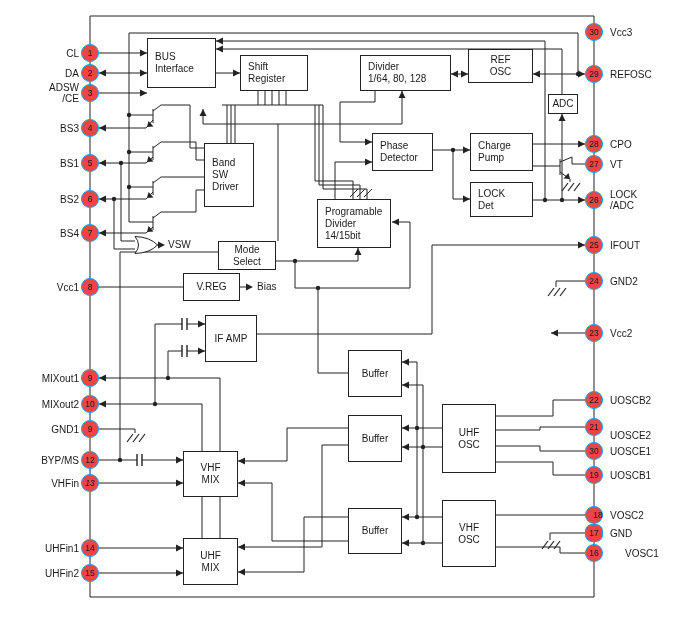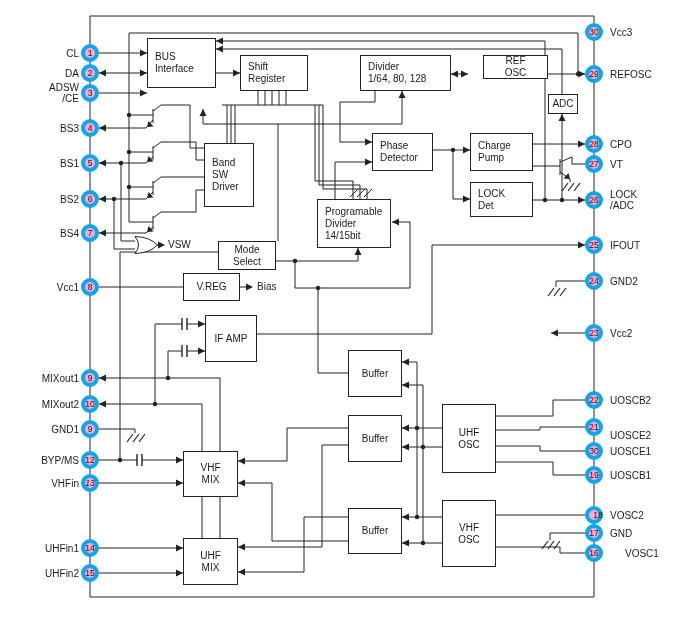--- a/index.html
+++ b/index.html
@@ -4,22 +4,22 @@
 <style>
   html,body{margin:0;padding:0;background:#fff;}
   #canvas{position:relative;width:687px;height:621px;background:#fff;overflow:hidden;
           font-family:"Liberation Sans","DejaVu Sans",sans-serif;color:#1a1a1a;}
   #wires{position:absolute;left:0;top:0;z-index:1;}
   .block{position:absolute;z-index:3;background:#fff;border:1px solid #222;
          display:flex;flex-direction:column;justify-content:center;
          font-size:10px;line-height:12px;white-space:pre-line;box-sizing:border-box;}
   .block.left{align-items:flex-start;padding-left:7px;text-align:left;}
   .block.center{align-items:center;text-align:center;}
-  .pin{position:absolute;z-index:4;width:18px;height:18px;border:4px solid #0ea5e9;border-radius:50%;
-       background:#f9a8d4;font-size:8.5px;display:flex;align-items:center;justify-content:center;box-sizing:border-box;}
+  .pin{position:absolute;z-index:4;width:18px;height:18px;border:1px solid #0ea5e9;border-radius:50%;
+       background:#ef4444;font-size:8.5px;display:flex;align-items:center;justify-content:center;box-sizing:border-box;}
   .pinlabel{position:absolute;z-index:3;font-size:10px;line-height:11px;white-space:pre-line;}
   .pinlabel.left{text-align:right;}
   .pinlabel.right{text-align:left;}
   .ann{position:absolute;z-index:3;font-size:10px;line-height:11px;}
 </style>
 </head>
 <body>
 
 <div id="canvas">
   <svg id="wires" width="687" height="621">
@@ -103,21 +103,21 @@
       <path d="M137,454 V466 M142,454 V466" stroke="#222222" stroke-width="1.4" fill="none"></path>
       <path d="M182,318 V330 M187,318 V330" stroke="#222222" stroke-width="1.4" fill="none"></path>
       <path d="M182,345 V357 M187,345 V357" stroke="#222222" stroke-width="1.4" fill="none"></path>
     </svg>
 <div class="block left" style="left: 147px; top: 38px; width: 69px; height: 50px;">BUS
 Interface</div>
     <div class="block left" style="left: 240px; top: 55px; width: 68px; height: 36px;">Shift
 Register</div>
     <div class="block left" style="left: 360px; top: 55px; width: 91px; height: 36px;">Divider
 1/64, 80, 128</div>
-    <div class="block center" style="left: 468px; top: 55px; width: 65px; height: 24px; margin-left: 15px;">REF
+    <div class="block center" style="left: 468px; top: 49px; width: 65px; height: 34px;">REF
 OSC</div>
     <div class="block center" style="left: 548px; top: 94px; width: 30px; height: 20px;">ADC</div>
     <div class="block left" style="left: 372px; top: 133px; width: 61px; height: 38px;">Phase
 Detector</div>
     <div class="block left" style="left: 470px; top: 133px; width: 63px; height: 38px;">Charge
 Pump</div>
     <div class="block left" style="left: 470px; top: 182px; width: 63px; height: 35px;">LOCK
 Det</div>
     <div class="block left" style="left: 204px; top: 143px; width: 50px; height: 64px;">Band
 SW
@@ -191,19 +191,19 @@
     <div class="pin" style="left: 585px; top: 391px;">22</div>
     <div class="pinlabel right" style="left: 610px; top: 394.5px;">UOSCB2</div>
     <div class="pin" style="left: 585px; top: 418px;">21</div>
     <div class="pinlabel right" style="left: 610px; top: 430px;">UOSCE2</div>
     <div class="pin" style="left: 585px; top: 442px;">30</div>
     <div class="pinlabel right" style="left: 610px; top: 445.5px;">UOSCE1</div>
     <div class="pin" style="left: 585px; top: 466px;">19</div>
     <div class="pinlabel right" style="left: 610px; top: 469.5px;">UOSCB1</div>
     <div class="pin" style="left: 585px; top: 506px; padding-left: 8px;">18</div>
     <div class="pinlabel right" style="left: 610px; top: 509.5px;">VOSC2</div>
-    <div class="pin" style="left: 585px; top: 524px;">17</div>
+    <div class="pin" style="left: 585px; top: 524px; border-radius: 7px;">17</div>
     <div class="pinlabel right" style="left: 610px; top: 527.5px;">GND</div>
     <div class="pin" style="left: 585px; top: 544px;">16</div>
     <div class="pinlabel right" style="left: 610px; top: 547.5px; margin-left: 15px;">VOSC1</div>
     <div class="ann" style="left: 168px; top: 239px;">VSW</div>
     <div class="ann" style="left: 257px; top: 281px;">Bias</div>
   </div>
 
 </body></html>

